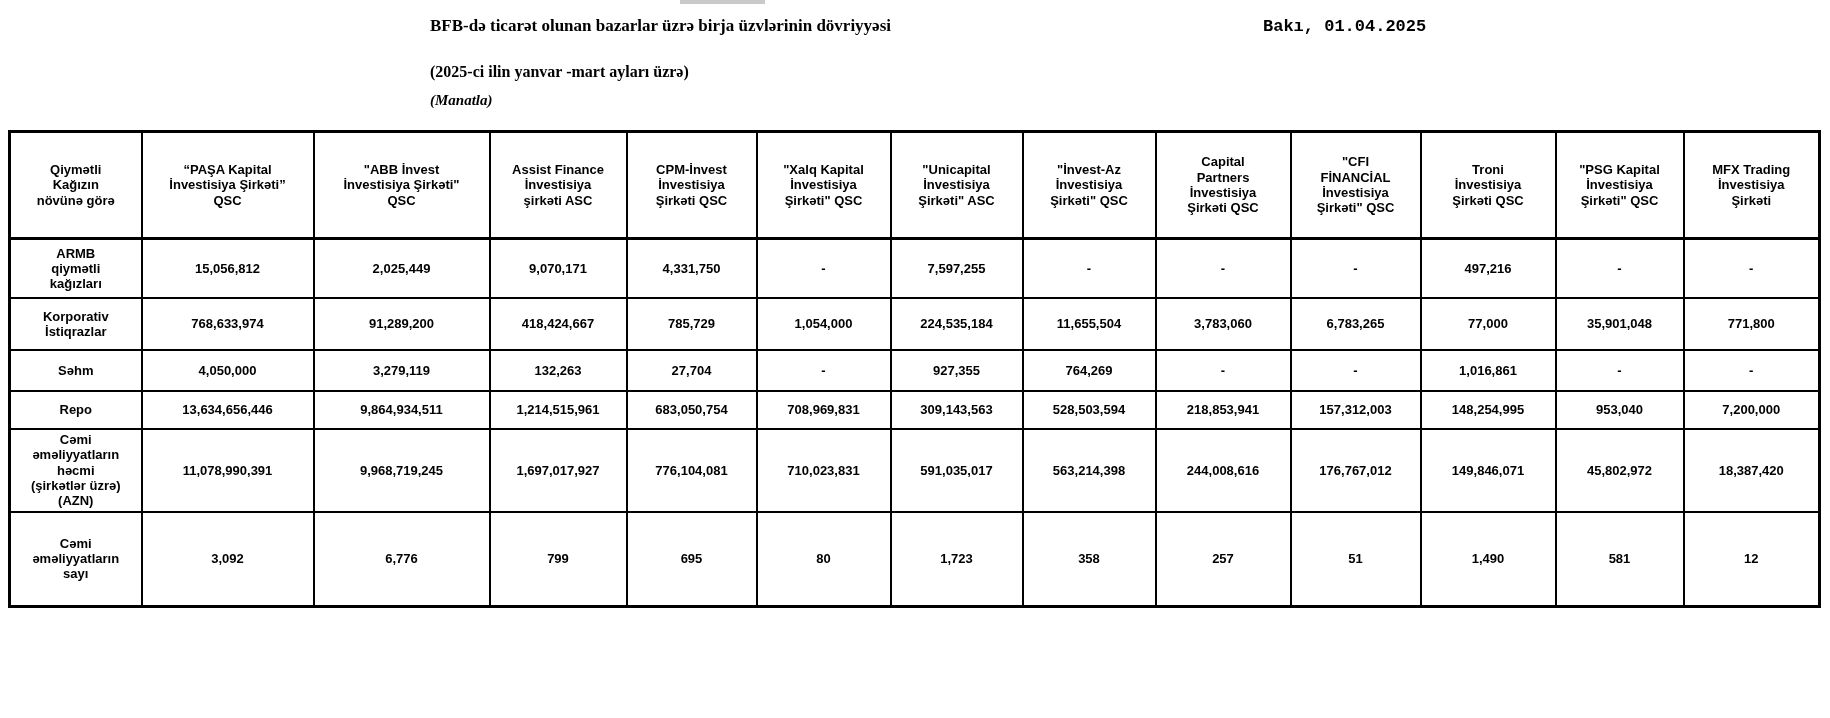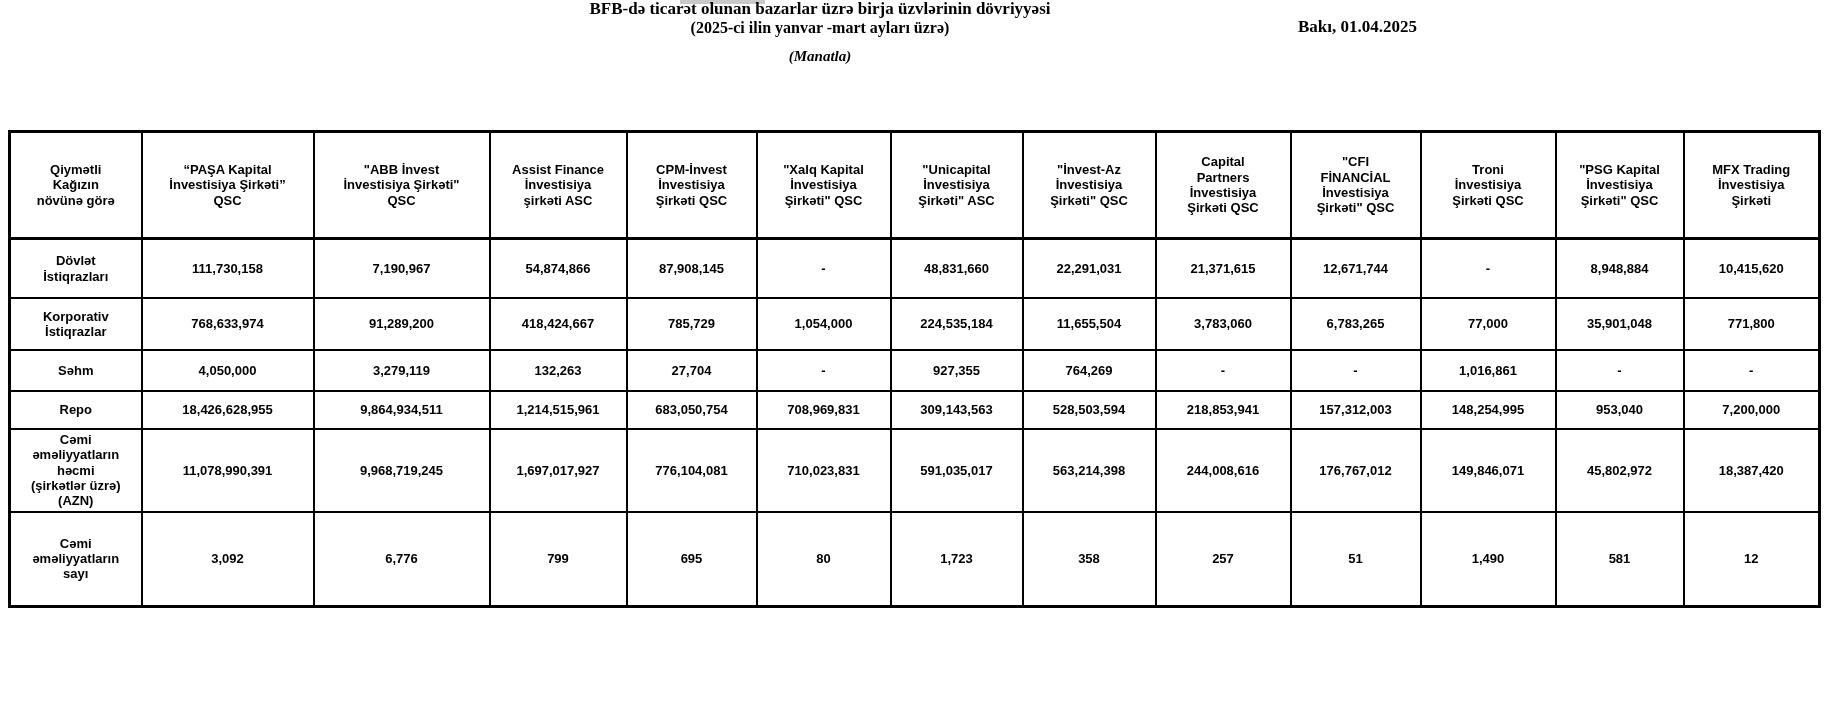--- a/index.html
+++ b/index.html
@@ -21,36 +21,36 @@
     position: absolute;
     left: 680px;
     top: 0;
     width: 85px;
     height: 4px;
     background: #c9c9c9;
   }
 
   .titles {
     position: absolute;
-    top: 0;
+    top: 17px;
     left: 430px;
     width: 780px;
-    text-align: center;
+    text-align: left;
     font-family: "Liberation Serif", serif;
     font-weight: bold;
   }
   .doc-title { font-size: 17px; line-height: 1.1; }
-  .doc-subtitle { font-size: 16px; line-height: 1.1; }
+  .doc-subtitle { margin-top: 27px; font-size: 16px; line-height: 1.1; }
   .doc-unit { margin-top: 12px; font-size: 15px; font-style: italic; line-height: 1.1; }
 
   .doc-date {
     position: absolute;
     top: 17px;
-    left: 1298px;
-    font-family: Liberation Serif, serif;
+    left: 1263px;
+    font-family: Liberation Mono, monospace;
     font-weight: bold;
     font-size: 17px;
   }
 
   table.turnover {
     position: absolute;
     top: 130px;
     left: 8px;
     width: 1810px;
     border-collapse: collapse;
@@ -160,34 +160,35 @@
         <th>"PSG Kapital
 İnvestisiya
 Şirkəti" QSC</th>
         <th>MFX Trading
 İnvestisiya
 Şirkəti</th>
       </tr>
     </thead>
   <tbody>
       <tr>
-        <td class="row-label">Dövlət
-İstiqrazları</td>
-        <td class="num">111,730,158</td>
-        <td class="num">7,190,967</td>
-        <td class="num">54,874,866</td>
-        <td class="num">87,908,145</td>
-        <td class="right-top">-</td>
-        <td class="num">48,831,660</td>
-        <td class="num">22,291,031</td>
-        <td class="num">21,371,615</td>
-        <td class="num">12,671,744</td>
-        <td class="right-top">-</td>
-        <td class="num">8,948,884</td>
-        <td class="num">10,415,620</td>
+        <td class="row-label">ARMB
+qiymətli
+kağızları</td>
+        <td class="num">15,056,812</td>
+        <td class="num">2,025,449</td>
+        <td class="num">9,070,171</td>
+        <td class="num">4,331,750</td>
+        <td class="right-top">-</td>
+        <td class="num">7,597,255</td>
+        <td class="right-top">-</td>
+        <td class="right-top">-</td>
+        <td class="right-top">-</td>
+        <td class="num">497,216</td>
+        <td class="right-top">-</td>
+        <td class="right-top">-</td>
       </tr>
       <tr>
         <td class="row-label">Korporativ
 İstiqrazlar</td>
         <td class="num">768,633,974</td>
         <td class="num">91,289,200</td>
         <td class="num">418,424,667</td>
         <td class="num">785,729</td>
         <td class="num">1,054,000</td>
         <td class="num">224,535,184</td>
@@ -208,21 +209,21 @@
         <td class="num">927,355</td>
         <td class="num">764,269</td>
         <td class="right-top">-</td>
         <td class="right-top">-</td>
         <td class="num">1,016,861</td>
         <td class="right-top">-</td>
         <td class="right-top">-</td>
       </tr>
       <tr>
         <td class="row-label">Repo</td>
-        <td class="num">18,426,628,955</td>
+        <td class="num">13,634,656,446</td>
         <td class="num">9,864,934,511</td>
         <td class="num">1,214,515,961</td>
         <td class="num">683,050,754</td>
         <td class="num">708,969,831</td>
         <td class="num">309,143,563</td>
         <td class="num">528,503,594</td>
         <td class="num">218,853,941</td>
         <td class="num">157,312,003</td>
         <td class="num">148,254,995</td>
         <td class="num">953,040</td>

